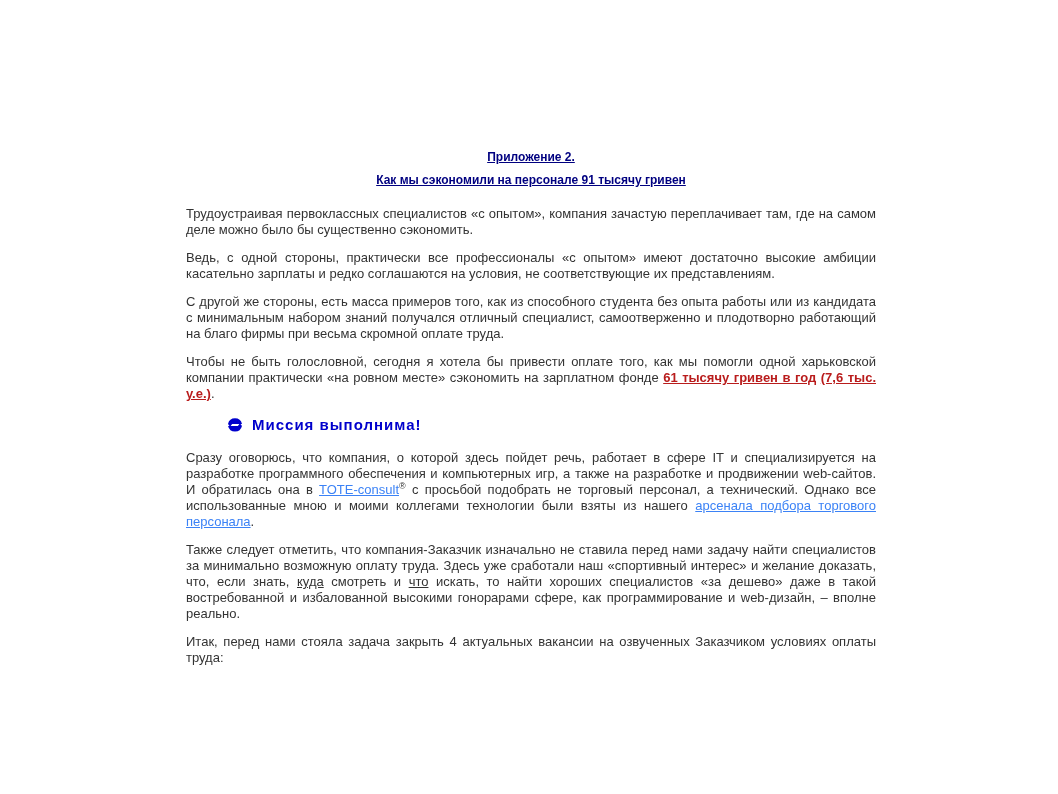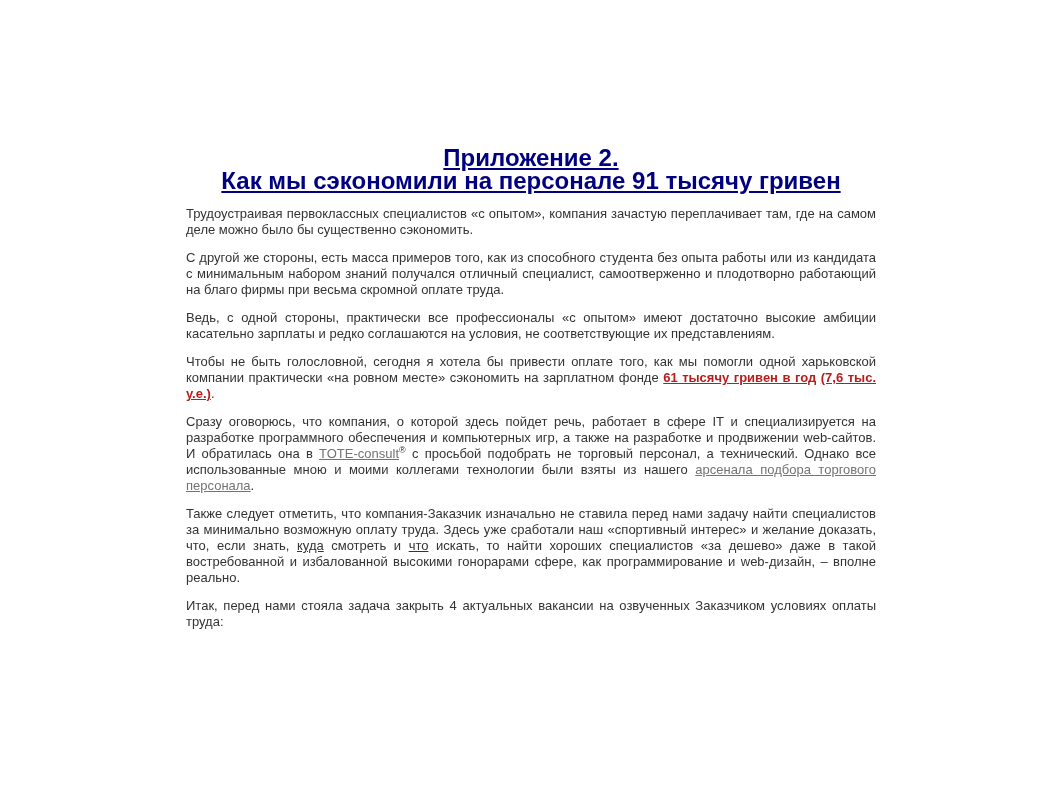--- a/index.html
+++ b/index.html
@@ -17,42 +17,42 @@
   .page {
     position: absolute;
     left: 186px;
     top: 146px;
     width: 690px;
   }
   .doc-title {
     text-align: center;
     color: #000080;
     font-weight: bold;
-    font-size: 24px;
+    font-size: 12px;
     line-height: 23px;
     margin: 0 0 14px 0;
   }
   .doc-title .tline {
     text-decoration: underline;
   }
   p.body {
     font-size: 13px;
     line-height: 16px;
     color: #333333;
     text-align: justify;
     margin: 12px 0 12px 0;
   }
   .red-link {
     color: #b91c1c;
     font-weight: bold;
     text-decoration: underline;
     cursor: pointer;
   }
   .blue-link {
-    color: #737373;
+    color: #3b82f6;
     text-decoration: underline;
     cursor: pointer;
   }
   .u-em {
     text-decoration: underline;
   }
   sup.reg {
     font-size: 9px;
     color: #333333;
     line-height: 0;
@@ -79,26 +79,35 @@
 
 <div class="page">
 
   <div class="doc-title">
     <div class="tline">Приложение 2.</div>
     <div class="tline">Как мы сэкономили на персонале 91 тысячу гривен</div>
   </div>
 
   <p class="body"><span>Трудоустраивая первоклассных специалистов «с опытом», компания зачастую переплачивает там, где на самом деле можно было бы существенно сэкономить.</span></p>
 
+  <p class="body"><span>Ведь, с одной стороны, практически все профессионалы «с опытом» имеют достаточно высокие амбиции касательно зарплаты и редко соглашаются на условия, не соответствующие их представлениям.</span></p>
+
   <p class="body"><span>С другой же стороны, есть масса примеров того, как из способного студента без опыта работы или из кандидата с минимальным набором знаний получался отличный специалист, самоотверженно и плодотворно работающий на благо фирмы при весьма скромной оплате труда.</span></p>
-
-  <p class="body"><span>Ведь, с одной стороны, практически все профессионалы «с опытом» имеют достаточно высокие амбиции касательно зарплаты и редко соглашаются на условия, не соответствующие их представлениям.</span></p>
 
   <p class="body"><span>Чтобы не быть голословной, сегодня я хотела бы привести оплате того, как мы помогли одной харьковской компании практически «на ровном месте» сэкономить на зарплатном фонде </span><span class="red-link">61 тысячу гривен в год</span><span> </span><span class="red-link">(7,6 тыс. у.е.)</span><span>.</span></p>
 
+  <div class="section-heading">
+    <svg class="icon" viewBox="0 0 18 18" aria-hidden="true">
+      <path fill="#0000cc" d="M1.2,7.5 A8,8 0 0 1 16.8,7.5 L16.8,7.8 L1.2,7.8 Z"></path>
+      <path fill="#0000cc" d="M1.2,7.8 L5.8,7.8 L3.4,10.9 Z"></path>
+      <path fill="#0000cc" d="M16.8,10.2 A8,8 0 0 1 1.2,10.2 L1.2,10.0 L16.8,10.0 Z"></path>
+      <path fill="#0000cc" d="M16.8,10.2 L12.2,10.2 L14.6,7.1 Z"></path>
+    </svg>
+    <span>Миссия выполнима!</span>
+  </div>
 
   <p class="body"><span>Сразу оговорюсь, что компания, о которой здесь пойдет речь, работает в сфере IT и специализируется на разработке программного обеспечения и компьютерных игр, а также на разработке и продвижении web-сайтов. И обратилась она в </span><span class="blue-link">TOTE-consult</span><sup class="reg">®</sup><span> с просьбой подобрать не торговый персонал, а технический. Однако все использованные мною и моими коллегами технологии были взяты из нашего </span><span class="blue-link">арсенала подбора торгового персонала</span><span>.</span></p>
 
   <p class="body"><span>Также следует отметить, что компания-Заказчик изначально не ставила перед нами задачу найти специалистов за минимально возможную оплату труда. Здесь уже сработали наш «спортивный интерес» и желание доказать, что, если знать, </span><span class="u-em">куда</span><span> смотреть и </span><span class="u-em">что</span><span> искать, то найти хороших специалистов «за дешево» даже в такой востребованной и избалованной высокими гонорарами сфере, как программирование и web-дизайн, – вполне реально.</span></p>
 
   <p class="body"><span>Итак, перед нами стояла задача закрыть 4 актуальных вакансии на озвученных Заказчиком условиях оплаты труда:</span></p>
 
 </div>
 
 </body></html>

